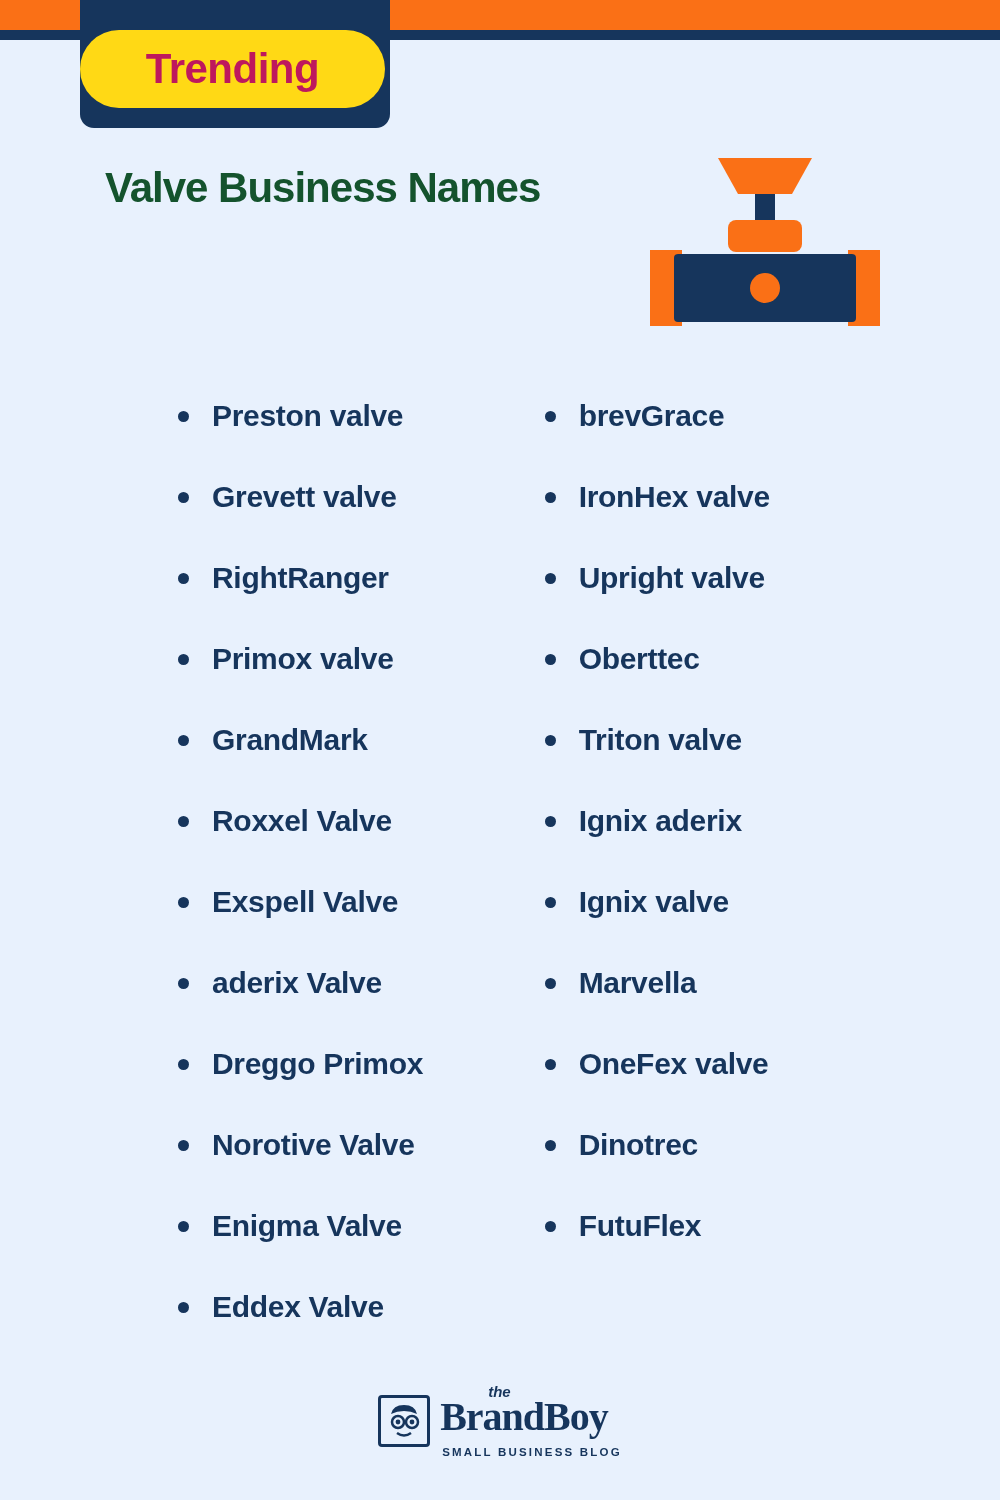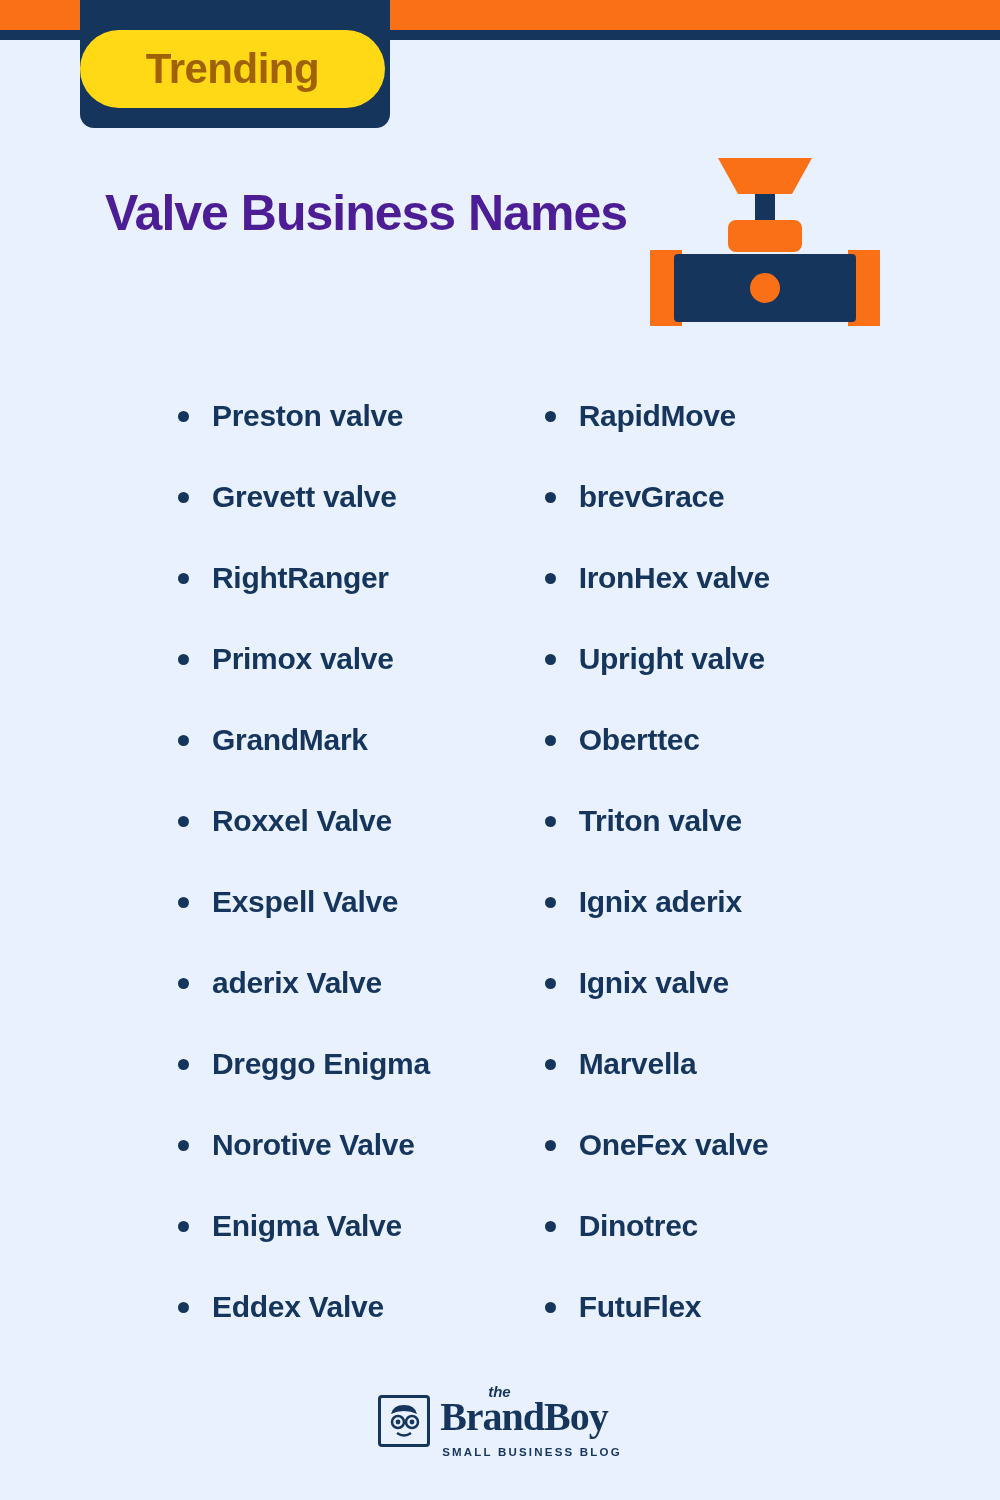--- a/index.html
+++ b/index.html
@@ -46,33 +46,33 @@
     top: 30px; left: 80px;
     width: 305px;
     height: 78px;
     background: #ffd915;
     border-radius: 42px;
     display: flex;
     align-items: center;
     justify-content: center;
   }
   .badge-text {
-    color: #a16207;
+    color: #be185d;
     font-size: 42px;
     font-weight: bold;
     letter-spacing: -0.5px;
   }
   
   .title {
     position: absolute;
-    top: 185px;
+    top: 164px;
     left: 105px;
     width: 560px;
-    color: #4c1d95;
-    font-size: 50px;
+    color: #14532d;
+    font-size: 42px;
     font-weight: bold;
     line-height: 1.15;
     letter-spacing: -1px;
   }
   
   .valve-art {
     position: absolute;
     top: 150px;
     left: 640px;
     width: 250px;
@@ -201,29 +201,28 @@
     <div class="col left">
       <ul>
         <li>Preston valve</li>
         <li>Grevett valve</li>
         <li>RightRanger</li>
         <li>Primox valve</li>
         <li>GrandMark</li>
         <li>Roxxel Valve</li>
         <li>Exspell Valve</li>
         <li>aderix Valve</li>
-        <li>Dreggo Enigma</li>
+        <li>Dreggo Primox</li>
         <li>Norotive Valve</li>
         <li>Enigma Valve</li>
         <li>Eddex Valve</li>
       </ul>
     </div>
     <div class="col right">
       <ul>
-        <li>RapidMove</li>
         <li>brevGrace</li>
         <li>IronHex valve</li>
         <li>Upright valve</li>
         <li>Oberttec</li>
         <li>Triton valve</li>
         <li>Ignix aderix</li>
         <li>Ignix valve</li>
         <li>Marvella</li>
         <li>OneFex valve</li>
         <li>Dinotrec</li>

